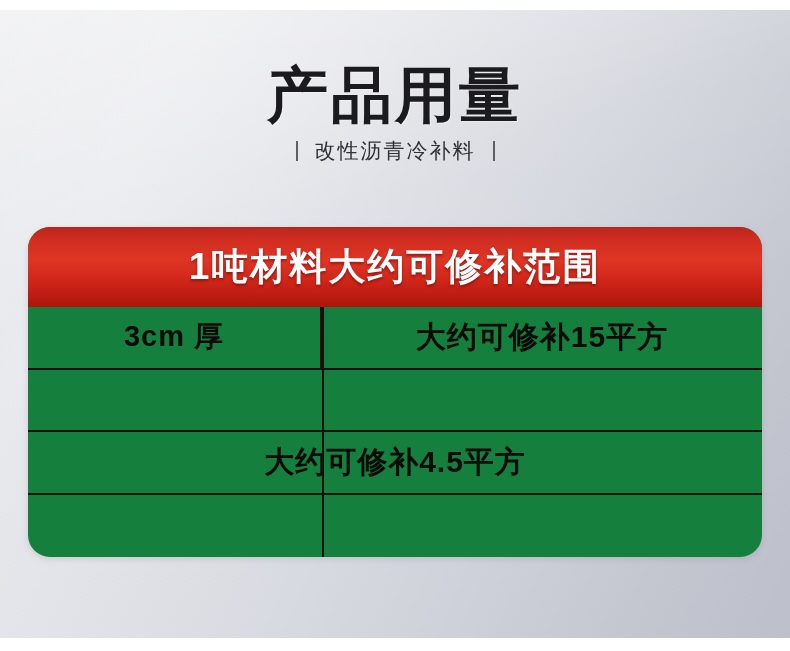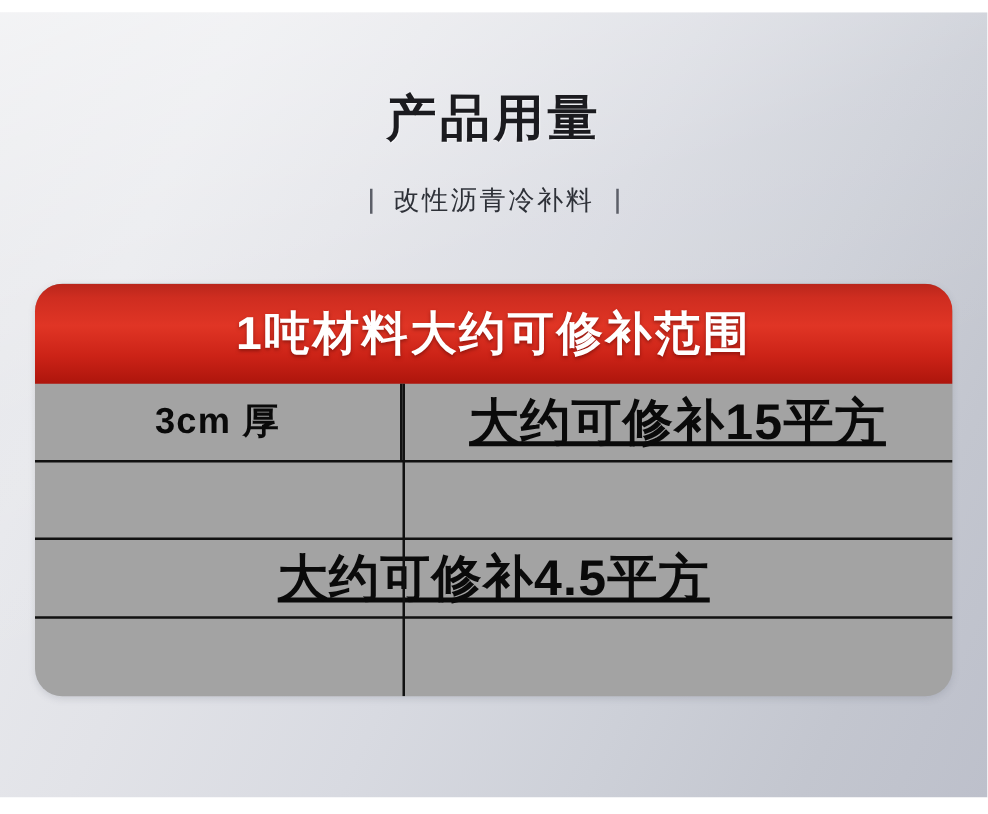--- a/index.html
+++ b/index.html
@@ -51,29 +51,29 @@
 
   
   #heading {
     position: absolute;
     left: 0;
     top: 62px;
     width: 790px;
     text-align: center;
   }
   #page-title {
-    font-size: 40px;
+    font-size: 61px;
     line-height: 66px;
     font-weight: bold;
     color: #1b1b1f;
     letter-spacing: 3px;
     text-shadow: 1px 1px 0 rgba(255,255,255,0.45);
   }
   #subtitle-row {
-    margin-top: 21px;
+    margin-top: 11px;
     display: flex;
     align-items: center;
     justify-content: center;
     gap: 17px;
   }
   .sub-rule {
     display: inline-block;
     width: 2px;
     height: 20px;
     background: #5c5f68;
@@ -87,21 +87,21 @@
   }
 
   
   #card {
     position: absolute;
     left: 28px;
     top: 227px;
     width: 734px;
     height: 330px;
     border-radius: 22px;
-    background: #a3a3a3;
+    background: #15803d;
     overflow: hidden;
     box-shadow: 0 2px 6px rgba(90,95,110,0.18);
   }
 
   
   #table-header {
     position: relative;
     height: 80px;
     background:
       linear-gradient(to bottom,
@@ -149,25 +149,24 @@
     font-size: 29px;
     font-weight: bold;
     color: #0a0a0a;
     letter-spacing: 1px;
   }
   .cell-coverage {
     flex: 1;
     display: flex;
     align-items: center;
     justify-content: center;
-    font-size: 40px;
+    font-size: 30px;
     font-weight: bold;
     color: #0a0a0a;
     letter-spacing: 1px;
-    text-decoration: underline;
   }
   
   #col-divider {
     position: absolute;
     left: 294px;
     top: 0;
     width: 2px;
     height: 250px;
     background: #111111;
   }

